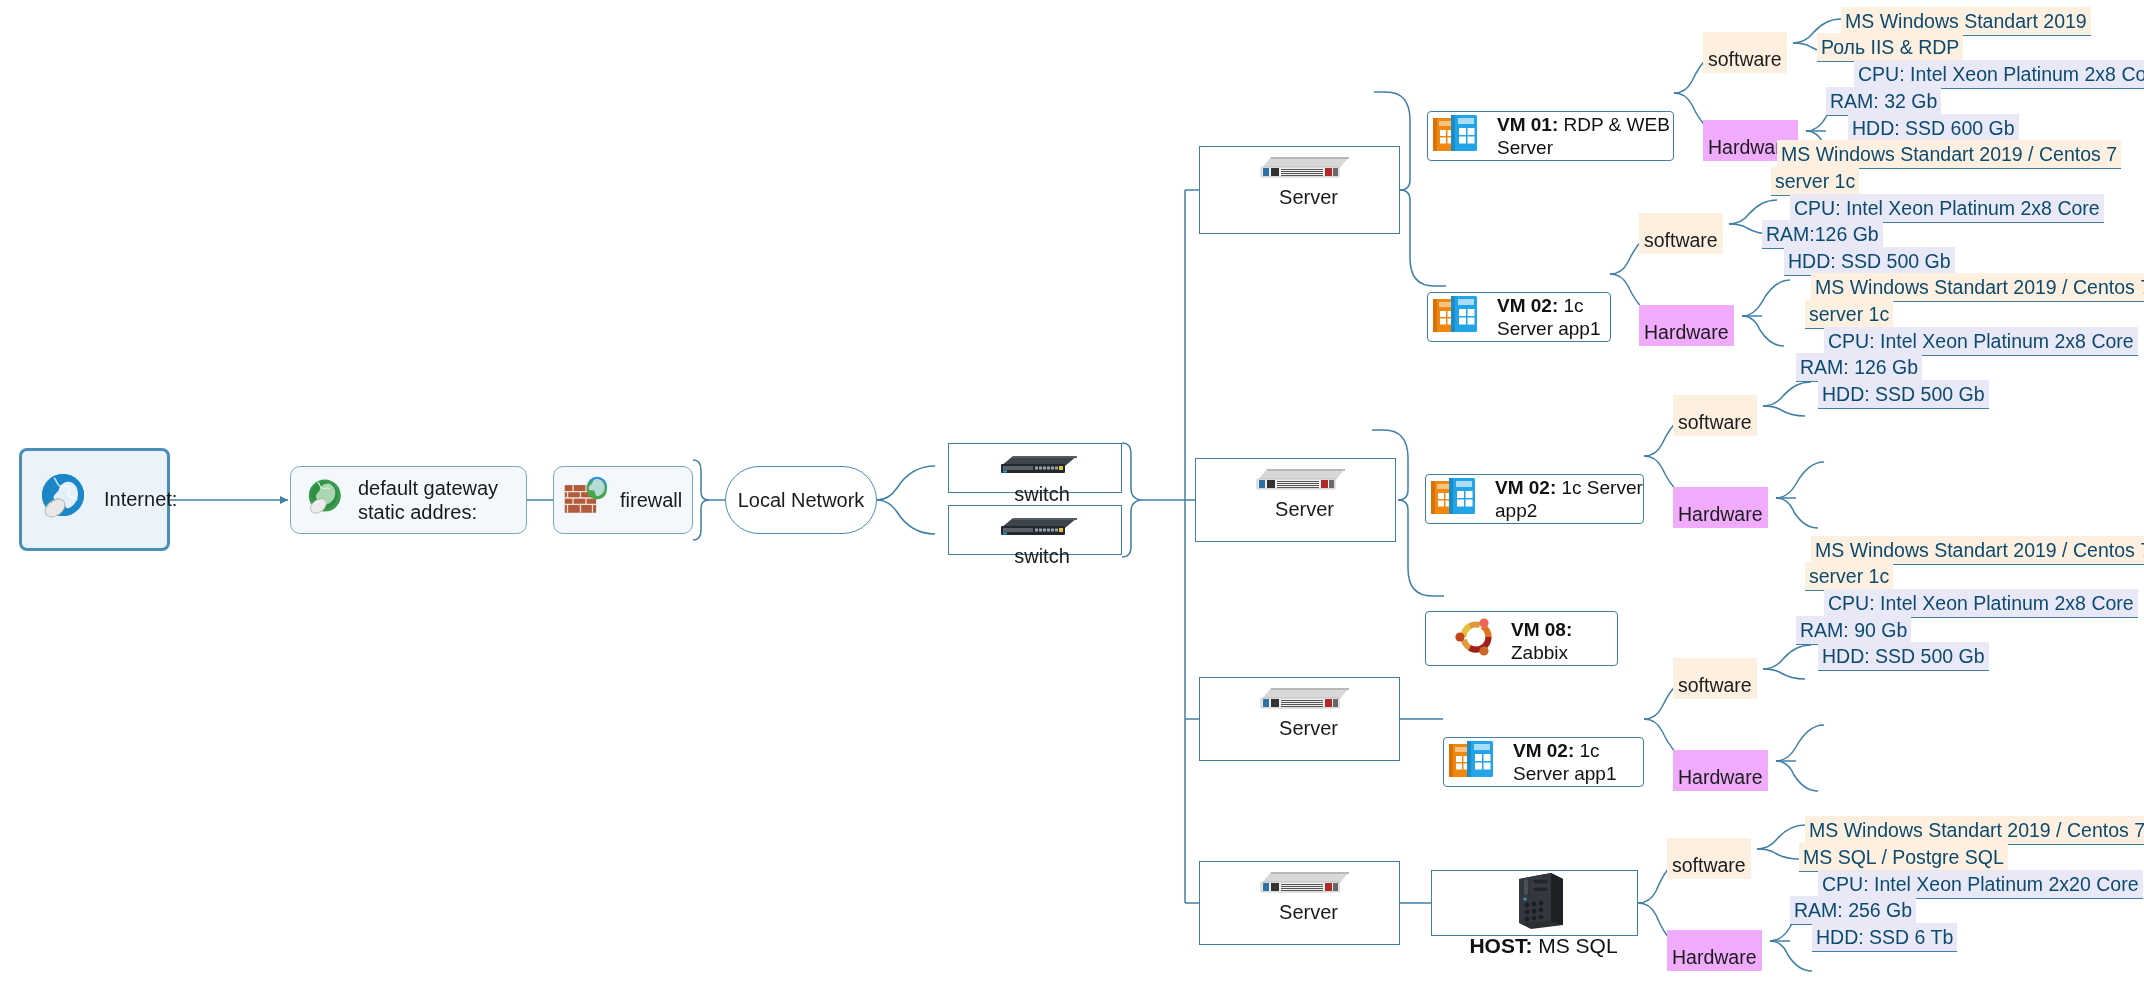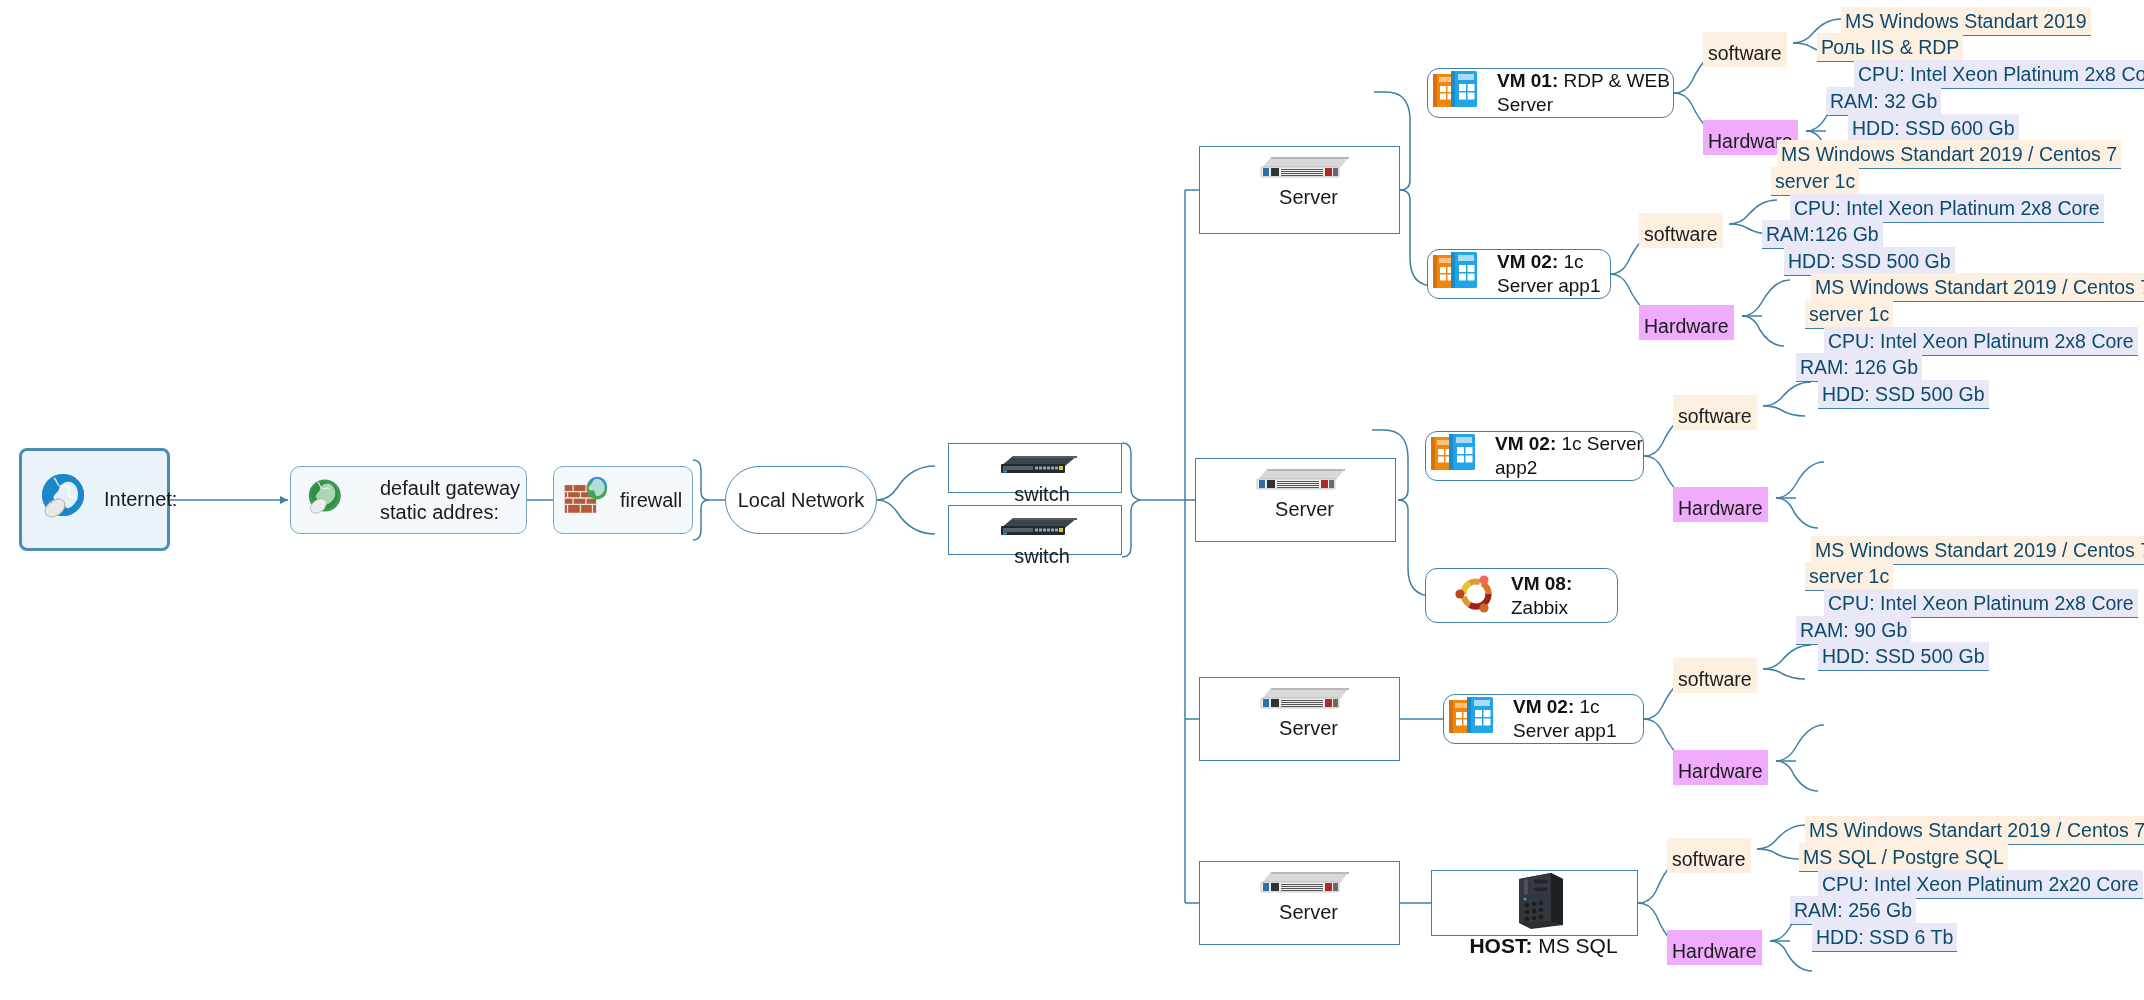--- a/index.html
+++ b/index.html
@@ -7,22 +7,22 @@
     font-family:"Liberation Sans", sans-serif;
     width:2144px;height:1000px;position:relative;overflow:hidden;
     -webkit-font-smoothing:antialiased;
   }
   #canvas{position:absolute;left:0;top:0;width:2144px;height:1000px;}
   svg.lines{position:absolute;left:0;top:0;width:2144px;height:1000px;pointer-events:none;}
   .node{position:absolute;box-sizing:border-box;}
 
   
   .box-rounded{
-    border:1.4px solid #3f7fa6;border-radius:12px;background:#ffffff;
-    display:flex;align-items:center;
+    border:1.4px solid #3f7fa6;border-radius:4px;background:#ffffff;
+    display:flex;align-items:flex-end;margin-top:43px;
   }
   .box-square{
     border:1.4px solid #3f7fa6;background:#ffffff;
     display:flex;align-items:center;flex-direction:column;
   }
   .box-internet{
     border:3px solid #4b8db5;border-radius:8px;background:#eaf3fa;
     display:flex;align-items:center;
   }
   .box-soft{
@@ -45,21 +45,21 @@
     position:absolute;white-space:nowrap;font-size:19.5px;color:#0c4a6e;
     padding:3px 4px 2px 4px;border-bottom:1.4px solid #3f7fa6;
     box-sizing:border-box;
   }
   .leaf.sw{background:#fdf0e0;}
   .leaf.hw{background:#e9e8f6;}
 
   
   .chip{
     position:absolute;white-space:nowrap;font-size:19.5px;color:#1c1c1c;
-    padding:10px 5px 2px 5px;box-sizing:border-box;
+    padding:16px 5px 2px 5px;box-sizing:border-box;
   }
   .chip.sw{background:#fdf0e0;}
   .chip.hw{background:#f0abfc;}
 
   
   .icon{flex:0 0 auto;display:block;}
 </style>
 </head>
 <body>
 
@@ -149,21 +149,21 @@
         <path d="M22 10c4 3 2 7 6 8s6-2 9 1-3 6 0 9 7 0 8 4" stroke="#bfe4f7" stroke-width="1.6" fill="none"></path>
         <path d="M38 14c5 1 8 6 8 12s-4 12-9 14-3-6-7-7-6 2-8-2 4-6 5-10 6-8 11-7z" fill="#ffffff" opacity="0.88"></path>
         <ellipse cx="23" cy="40" rx="11" ry="7.5" fill="#e8e8e8" transform="rotate(-38 23 40)"></ellipse>
         <ellipse cx="23" cy="40" rx="11" ry="7.5" fill="none" stroke="#b6b6b6" stroke-width="1" transform="rotate(-38 23 40)"></ellipse>
         <path d="M19 35 l7 -5" stroke="#9a9a9a" stroke-width="1" stroke-dasharray="1.5 2"></path>
       </svg>
     </span>
     <span class="label" style="margin-left:12px;">Internet:</span>
   </div>
 
-  <div class="node box-soft" style="left:290px;top:466px;width:237px;height:68px;padding-left:9px;gap:22px;">
+  <div class="node box-soft" style="left:290px;top:466px;width:237px;height:68px;padding-left:9px;">
     <span class="icon">
       <svg width="48" height="48" viewBox="0 0 60 60">
         <circle cx="31" cy="27" r="20" fill="#3a9a4e"></circle>
         <path d="M15 18c5-6 14-9 21-7s12 9 11 16-6 14-13 16-14-2-17-8-6-11-2-17z" fill="#2f8f45"></path>
         <path d="M36 12c6 2 9 8 8 14s-6 11-11 12-2-6-6-7-6 2-7-2 4-6 5-10 5-8 11-7z" fill="#bfe3c5" opacity=".85"></path>
         <path d="M22 10c4 3 2 7 6 8s6-2 9 1" stroke="#d8efdd" stroke-width="1.6" fill="none"></path>
         <ellipse cx="23" cy="40" rx="11" ry="7.5" fill="#ededed" transform="rotate(-38 23 40)"></ellipse>
         <ellipse cx="23" cy="40" rx="11" ry="7.5" fill="none" stroke="#b6b6b6" stroke-width="1" transform="rotate(-38 23 40)"></ellipse>
       </svg>
     </span>

